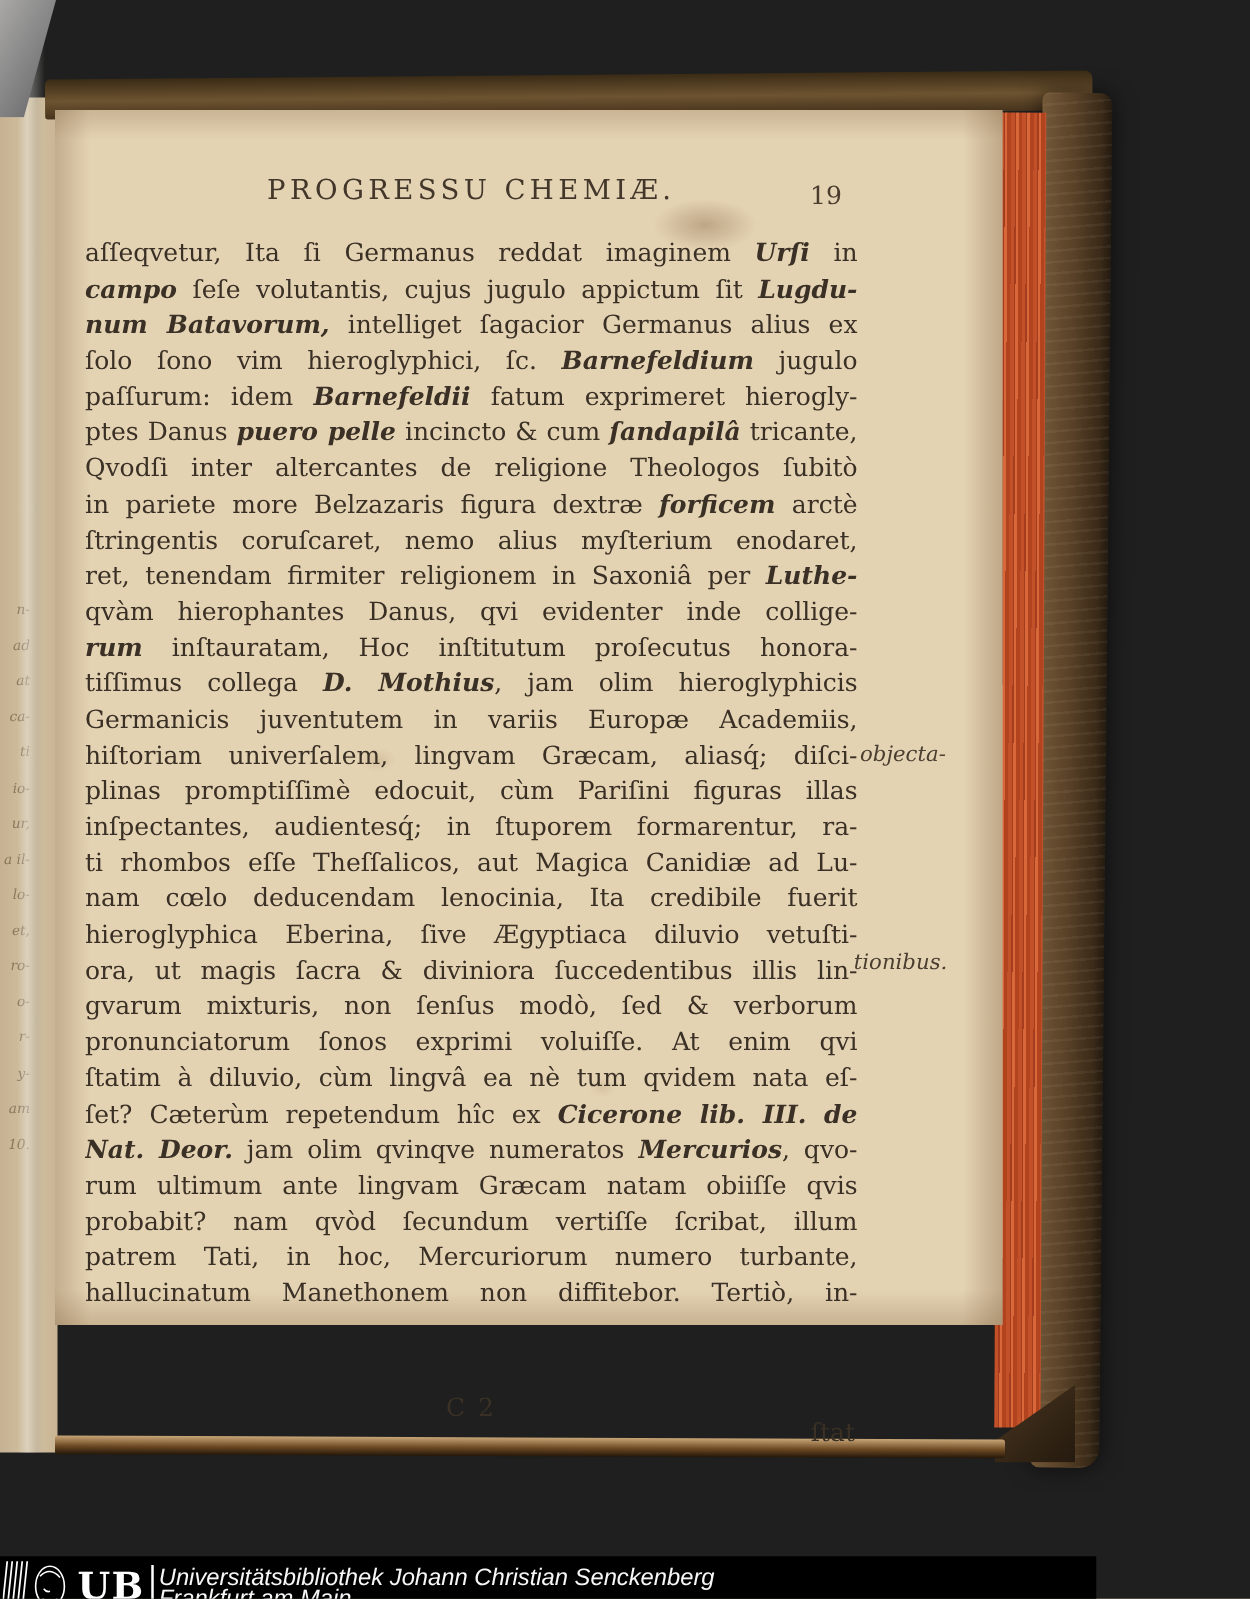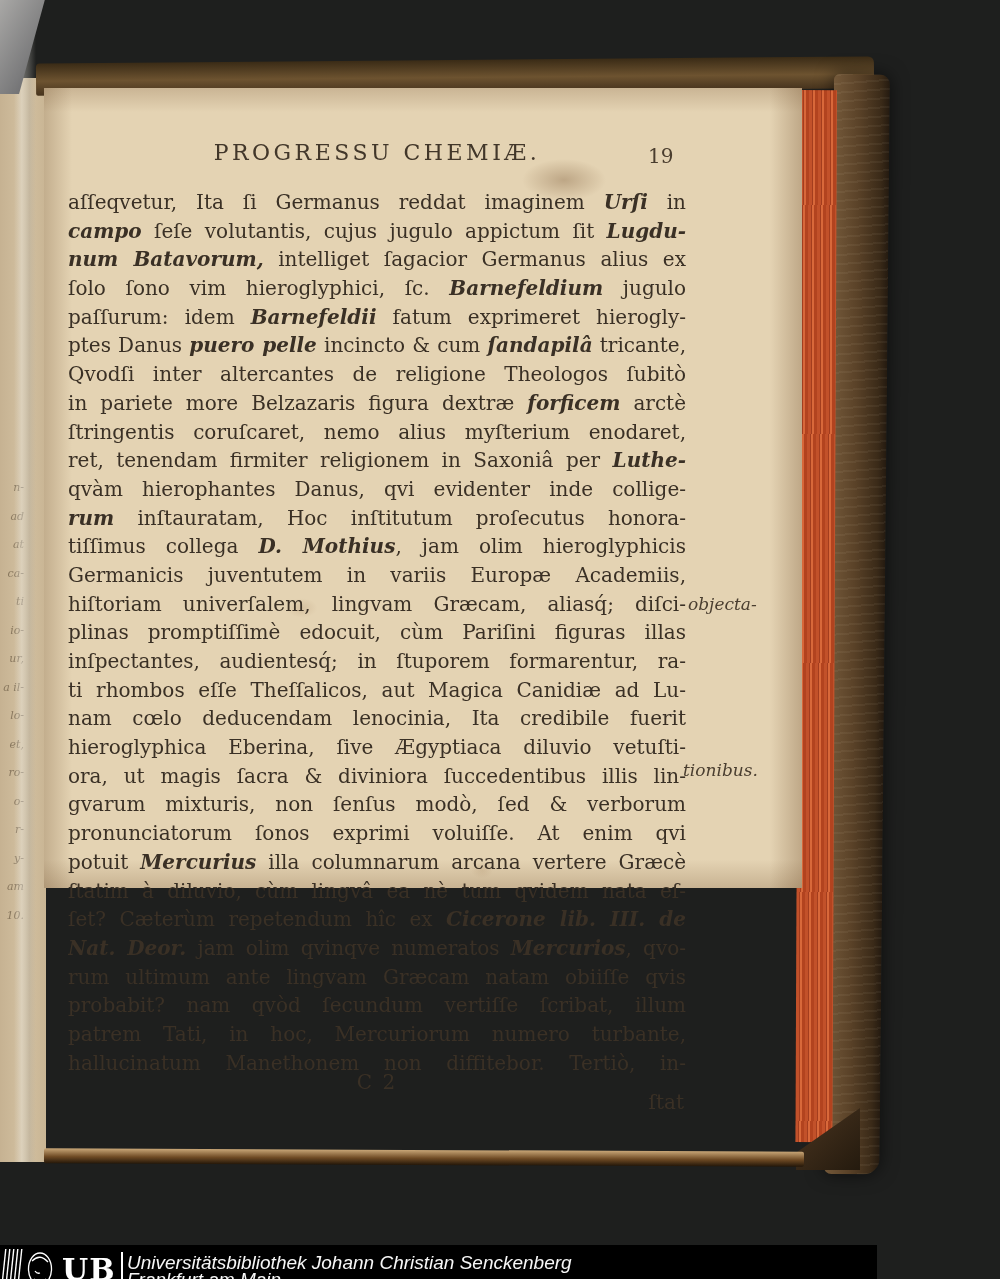--- a/index.html
+++ b/index.html
@@ -63,21 +63,21 @@
     clip-path:polygon(0 72%,100% 0,100% 100%,0 100%);
   }
   .page-bottom-edge{
     position:absolute;left:44px;top:1150px;width:760px;height:15px;
     background:linear-gradient(180deg,#c8a677 0%,#6e4a24 55%,#241709 100%);
     transform:rotate(0.25deg);border-radius:2px;
   }
 
   
   .page{
-    position:absolute;left:44px;top:88px;width:758px;height:800px;
+    position:absolute;left:44px;top:88px;width:758px;height:972px;
     background:
       radial-gradient(60px 30px at 520px 92px,rgba(108,72,38,.32),rgba(108,72,38,0) 70%),
       radial-gradient(22px 14px at 258px 520px,rgba(140,100,60,.16),rgba(140,100,60,0) 70%),
       radial-gradient(16px 12px at 438px 782px,rgba(140,100,60,.14),rgba(140,100,60,0) 70%),
       radial-gradient(26px 16px at 152px 1012px,rgba(140,100,60,.12),rgba(140,100,60,0) 70%),
       linear-gradient(90deg,rgba(118,88,54,.30) 0,rgba(118,88,54,0) 28px),
       linear-gradient(270deg,rgba(118,84,50,.34) 0,rgba(118,84,50,0) 32px),
       linear-gradient(0deg,rgba(118,84,50,.26) 0,rgba(118,84,50,0) 28px),
       linear-gradient(180deg,rgba(118,84,50,.24) 0,rgba(118,84,50,0) 24px),
       #e4d3b3;
@@ -94,21 +94,21 @@
     height:28.7px;line-height:28.7px;overflow:hidden;
     font-size:20px;color:#3a3025;word-spacing:-0.5px;
     text-align:justify;text-align-last:justify;white-space:normal;
   }
   .it{font-style:italic;font-weight:bold;}
   .margin-note{
     position:absolute;font-style:italic;font-size:17px;color:#4a3e30;white-space:nowrap;
   }
   .note-0{left:644px;top:506px;}
   .note-1{left:639px;top:672px;}
-  .signature-row{position:absolute;left:24px;top:982px;width:618px;height:30px;}
+  .signature-row{position:absolute;left:24px;top:1026px;width:618px;height:30px;}
   .signature-mark{
     position:absolute;left:0;right:0;text-align:center;
     font-size:20px;color:#3a3025;letter-spacing:2px;
   }
   .catchword{position:absolute;right:2px;top:0;font-size:20px;color:#3a3025;margin-top:20px;}
 
   
   .banner{
     position:absolute;left:0;top:1229px;width:877px;height:50px;
     background:#000000;
@@ -182,21 +182,20 @@
         <div class="tline"><span>Germanicis juventutem in variis Europæ Academiis,</span></div>
         <div class="tline"><span>hiſtoriam univerſalem, lingvam Græcam, aliasq́; diſci-</span></div>
         <div class="tline"><span>plinas promptiſſimè edocuit, cùm Pariſini figuras illas</span></div>
         <div class="tline"><span>inſpectantes, audientesq́; in ſtuporem formarentur, ra-</span></div>
         <div class="tline"><span>ti rhombos eſſe Theſſalicos, aut Magica Canidiæ ad Lu-</span></div>
         <div class="tline"><span>nam cœlo deducendam lenocinia,  Ita credibile fuerit</span></div>
         <div class="tline"><span>hieroglyphica Eberina, ſive Ægyptiaca diluvio vetuſti-</span></div>
         <div class="tline"><span>ora, ut magis ſacra &amp; diviniora ſuccedentibus illis lin-</span></div>
         <div class="tline"><span>gvarum mixturis, non ſenſus modò, ſed &amp; verborum</span></div>
         <div class="tline"><span>pronunciatorum ſonos exprimi voluiſſe.  At enim qvi</span></div>
-        <div class="tline"><span>potuit </span><span class="it">Mercurius</span><span> illa columnarum arcana vertere Græcè</span></div>
         <div class="tline"><span>ſtatim à diluvio, cùm lingvâ ea nè tum qvidem nata eſ-</span></div>
         <div class="tline"><span>ſet? Cæterùm repetendum hîc ex </span><span class="it">Cicerone lib. III. de</span></div>
         <div class="tline"><span class="it">Nat. Deor.</span><span> jam olim qvinqve numeratos </span><span class="it">Mercurios</span><span>, qvo-</span></div>
         <div class="tline"><span>rum ultimum ante lingvam Græcam natam obiiſſe qvis</span></div>
         <div class="tline"><span>probabit? nam qvòd ſecundum vertiſſe ſcribat, illum</span></div>
         <div class="tline"><span>patrem Tati, in hoc, Mercuriorum numero turbante,</span></div>
         <div class="tline"><span>hallucinatum Manethonem non diffitebor.  Tertiò, in-</span></div>
       </div>
 
     <span class="margin-note note-0">objecta-</span>

